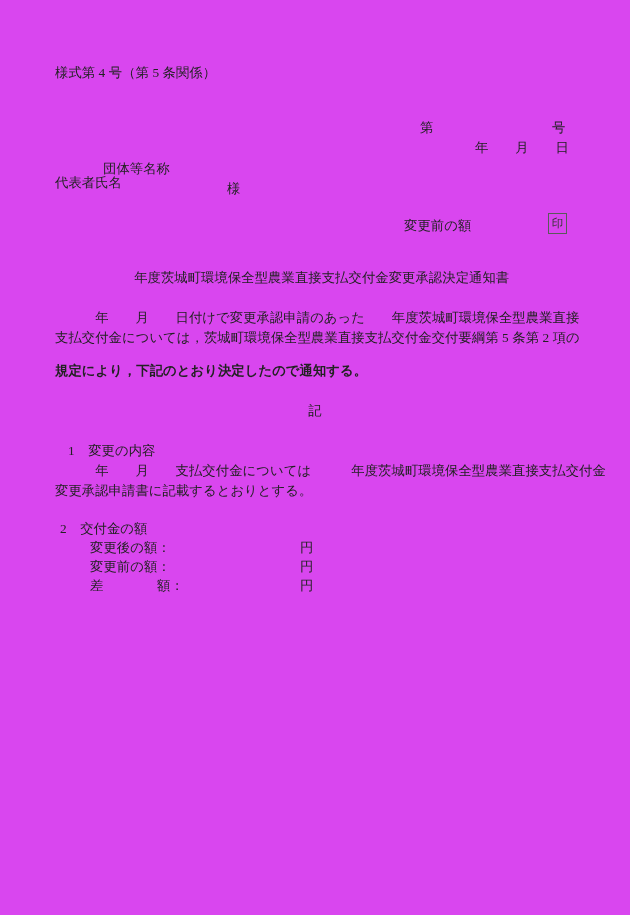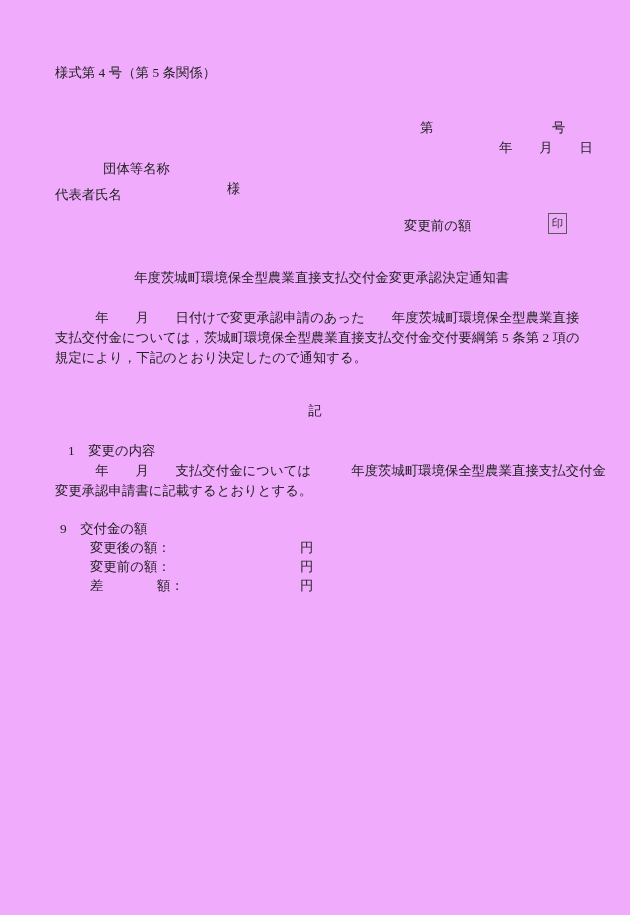--- a/index.html
+++ b/index.html
@@ -4,21 +4,21 @@
 <style>
   html, body {
     margin: 0;
     padding: 0;
     background: #fbfbfb;
   }
   .page {
     position: relative;
     width: 630px;
     height: 915px;
-    background: #f0abfc;
+    background: #d946ef;
     color: #222222;
     font-family: "Liberation Serif", "DejaVu Serif", serif;
     font-size: 13.3px;
     overflow: hidden;
   }
   .line {
     position: absolute;
     white-space: pre;
     line-height: 14px;
     letter-spacing: 0.1px;
@@ -46,47 +46,47 @@
 
 <div class="page">
 
   <div class="line" style="left:55px; top:66px;">様式第 4 号（第 5 条関係）</div>
 
   <div>
     <span class="line" style="left:420px; top:121px;">第</span>
     <span class="line" style="left:552px; top:121px;">号</span>
   </div>
 
-  <div class="line" style="left:475px; top:141px;margin-left:24px;">年　　月　　日</div>
+  <div class="line" style="left:475px; top:141px;">年　　月　　日</div>
 
   <div class="line" style="left:55px; top:162px;margin-left:48px;">団体等名称</div>
-  <div class="line" style="left:55px; top:188px;">代表者氏名</div>
+  <div class="line" style="left:55px; top:176px;">代表者氏名</div>
   <div class="line" style="left:227px; top:182px;">様</div>
 
   <div class="line" style="left:404px; top:219px;">変更前の額</div>
   <div class="seal">印</div>
 
   <div class="line center" style="top:271px;">　年度茨城町環境保全型農業直接支払交付金変更承認決定通知書</div>
 
   <div>
     <div class="line" style="left:55px; top:311px;">　　　年　　月　　日付けで変更承認申請のあった　　年度茨城町環境保全型農業直接</div>
     <div class="line" style="left:55px; top:331px;">支払交付金については，茨城町環境保全型農業直接支払交付金交付要綱第 5 条第 2 項の</div>
-    <div class="line" style="left:55px; top:351px;">規定により，下記のとおり決定したので通知する。</div>
+    <div class="line" style="left:55px; top:364px;font-weight:bold;">規定により，下記のとおり決定したので通知する。</div>
   </div>
 
   <div class="line center" style="top:404px;">記</div>
 
   <div>
     <div class="line" style="left:68px; top:444px;">1　変更の内容</div>
     <div class="line" style="left:55px; top:464px;">　　　年　　月　　支払交付金については　　　年度茨城町環境保全型農業直接支払交付金</div>
     <div class="line" style="left:55px; top:484px;">変更承認申請書に記載するとおりとする。</div>
   </div>
 
   <div>
-    <div class="line" style="left:60px; top:522px;">9　交付金の額</div>
+    <div class="line" style="left:60px; top:522px;">2　交付金の額</div>
 
     <div>
       <span class="line" style="left:90px; top:541px;">変更後の額：</span>
       <span class="line" style="left:300px; top:541px;">円</span>
     </div>
 
     <div>
       <span class="line" style="left:90px; top:560px;">変更前の額：</span>
       <span class="line" style="left:300px; top:560px;">円</span>
     </div>

